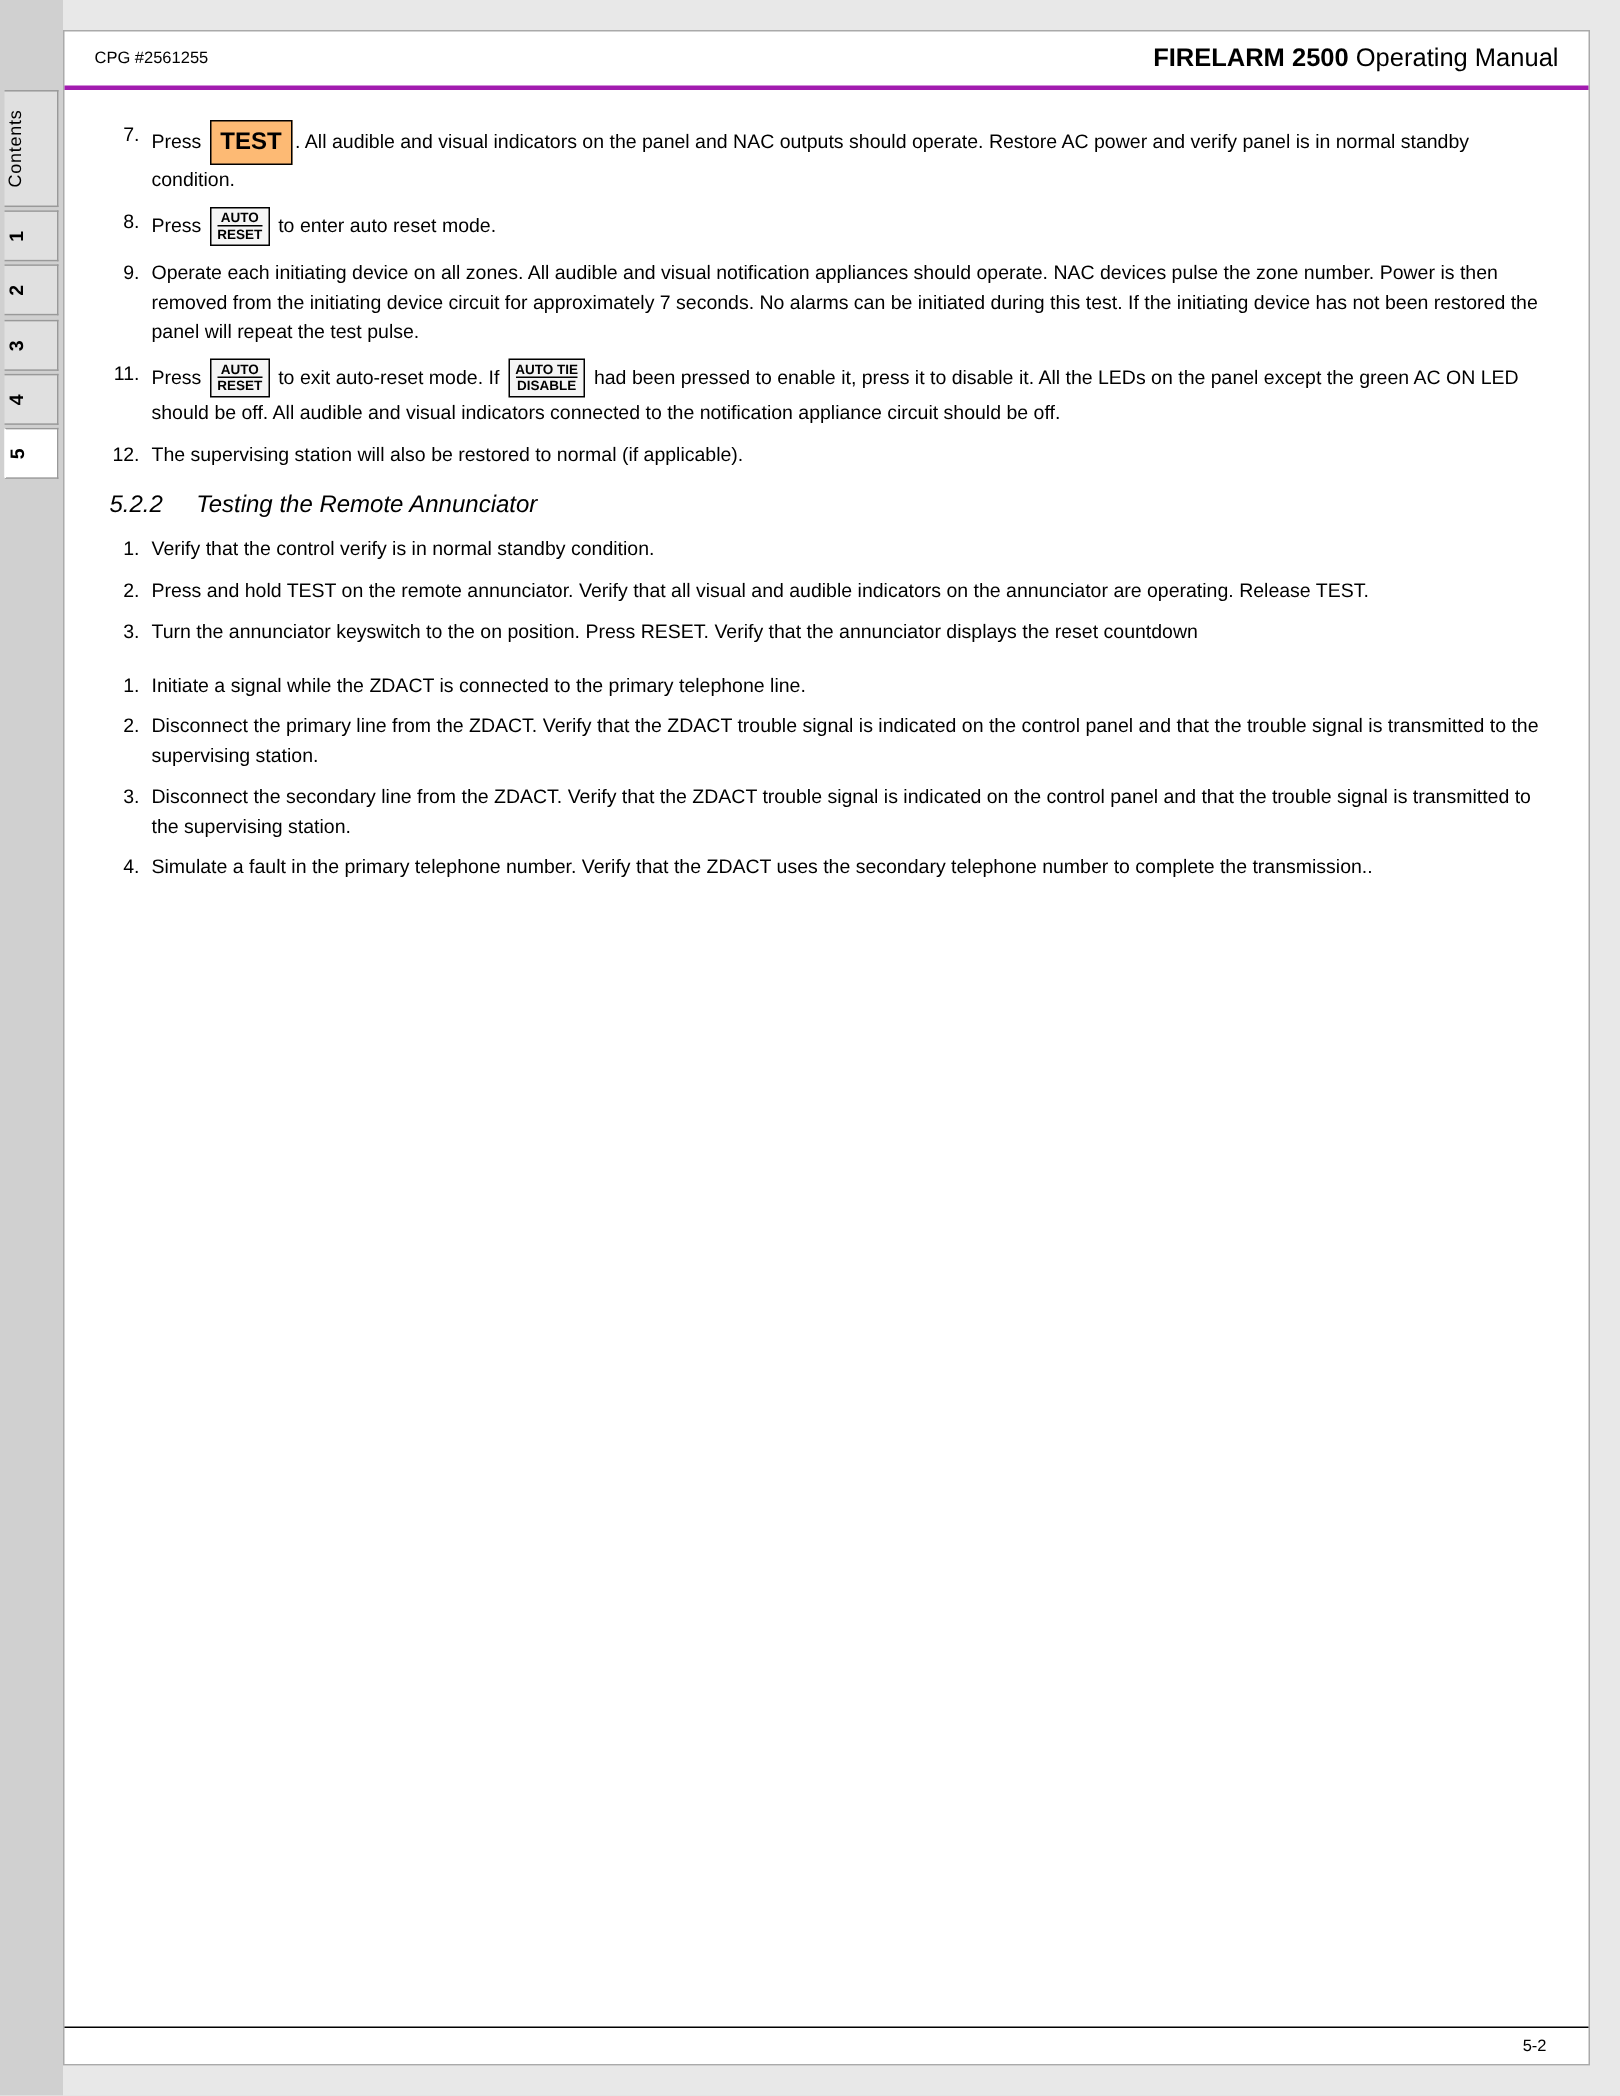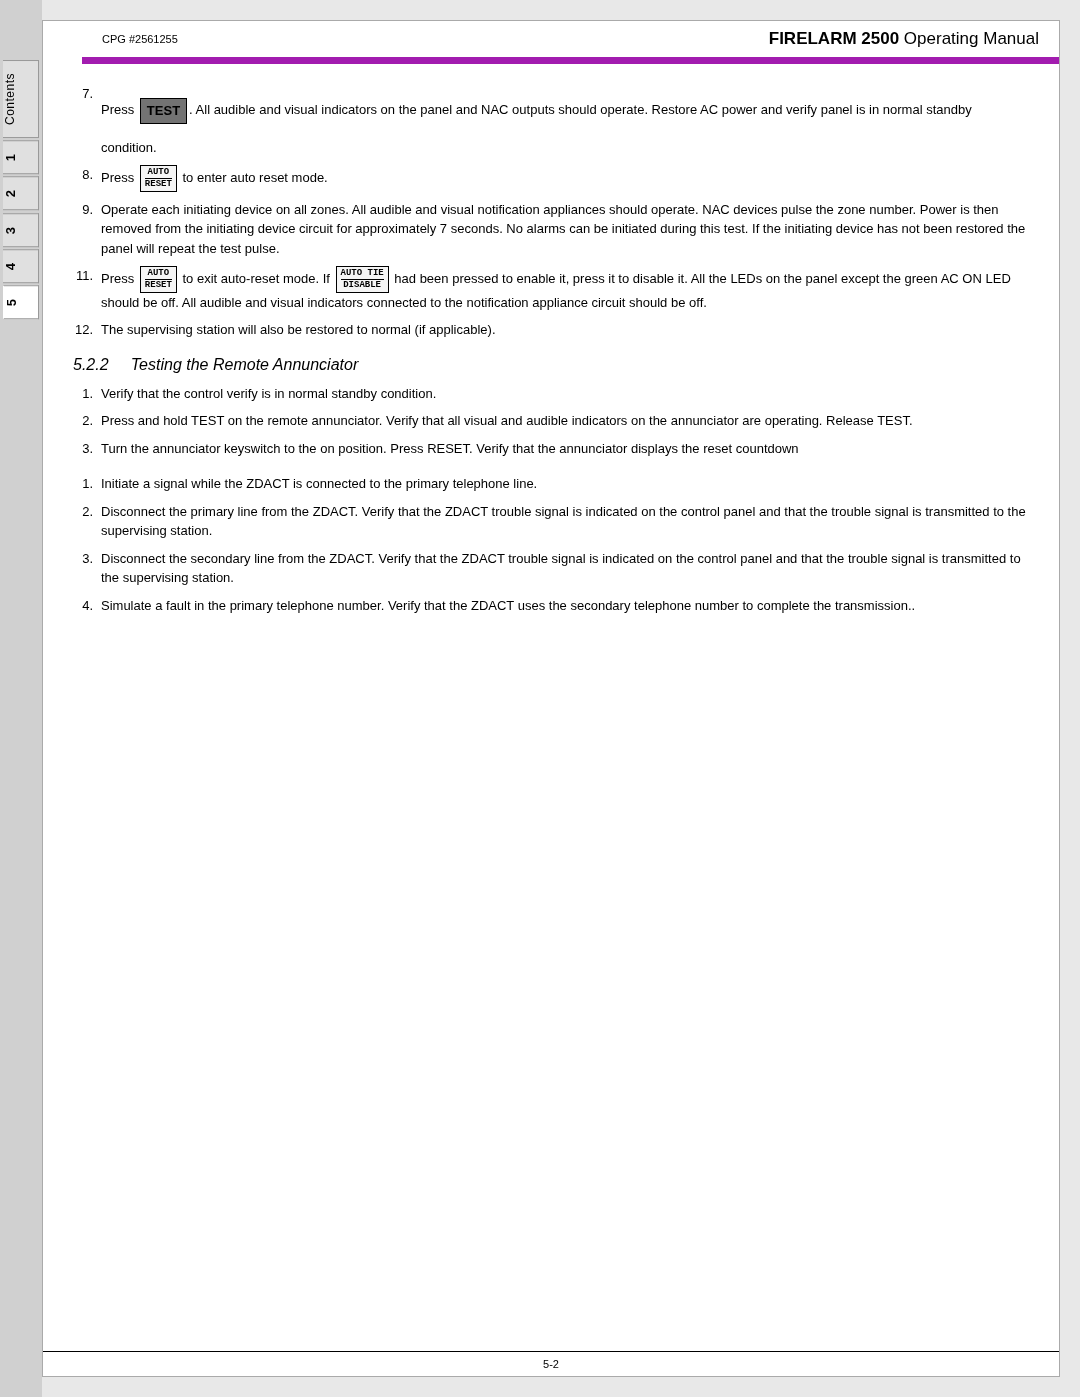--- a/index.html
+++ b/index.html
@@ -63,23 +63,22 @@
       margin: 20px 20px 20px 0;
       display: flex;
       flex-direction: column;
     }
     
     .page-header {
       display: flex;
       justify-content: space-between;
       align-items: center;
       padding: 8px 20px;
-      border-bottom: 7px solid #a21caf;
+      border-bottom: 3px solid #a21caf;
       font-size: 11px;
-      margin-left: 39px;
     }
     .header-left {
       font-size: 11px;
     }
     .header-right {
       font-size: 17px;
     }
     .header-right .brand {
       font-weight: bold;
     }
@@ -115,61 +114,60 @@
       flex-direction: column;
       align-items: center;
       border: 1px solid #000;
       padding: 1px 4px;
       font-size: 10px;
       font-weight: bold;
       line-height: 1.2;
       vertical-align: middle;
       margin: 0 2px;
       background: #f5f5f5;
-      font-family: Liberation Mono, monospace;
     }
     .key-btn .key-top {
       font-size: 9px;
       border-bottom: 1px solid #000;
       width: 100%;
       text-align: center;
     }
     .key-btn .key-bottom {
       font-size: 9px;
       text-align: right;
     }
     .key-btn-single {
       display: inline-block;
       border: 1px solid #000;
       padding: 2px 6px;
-      font-size: 13px;
+      font-size: 16px;
       font-weight: bold;
       vertical-align: middle;
-      margin: 14px 2px;
-      background: #737373;
+      margin: 0 2px;
+      background: #fdba74;
     }
     
     .section-heading {
       font-style: italic;
       font-size: 16px;
       margin: 16px 0 10px 0;
       font-weight: normal;
     }
     .section-heading-bold {
       font-style: italic;
       font-size: 14px;
       margin: 16px 0 10px 0;
       font-weight: bold;
     }
     
     .page-footer {
-      padding: 6px 16px;
+      padding: 6px 28px;
       border-top: 1px solid #000;
       font-size: 11px;
-      text-align: center;
+      text-align: right;
     }
     
     em { font-style: italic; }
   </style>
 </head>
 <body>
 
 <div class="page-wrapper">
 
   <div class="sidebar">

